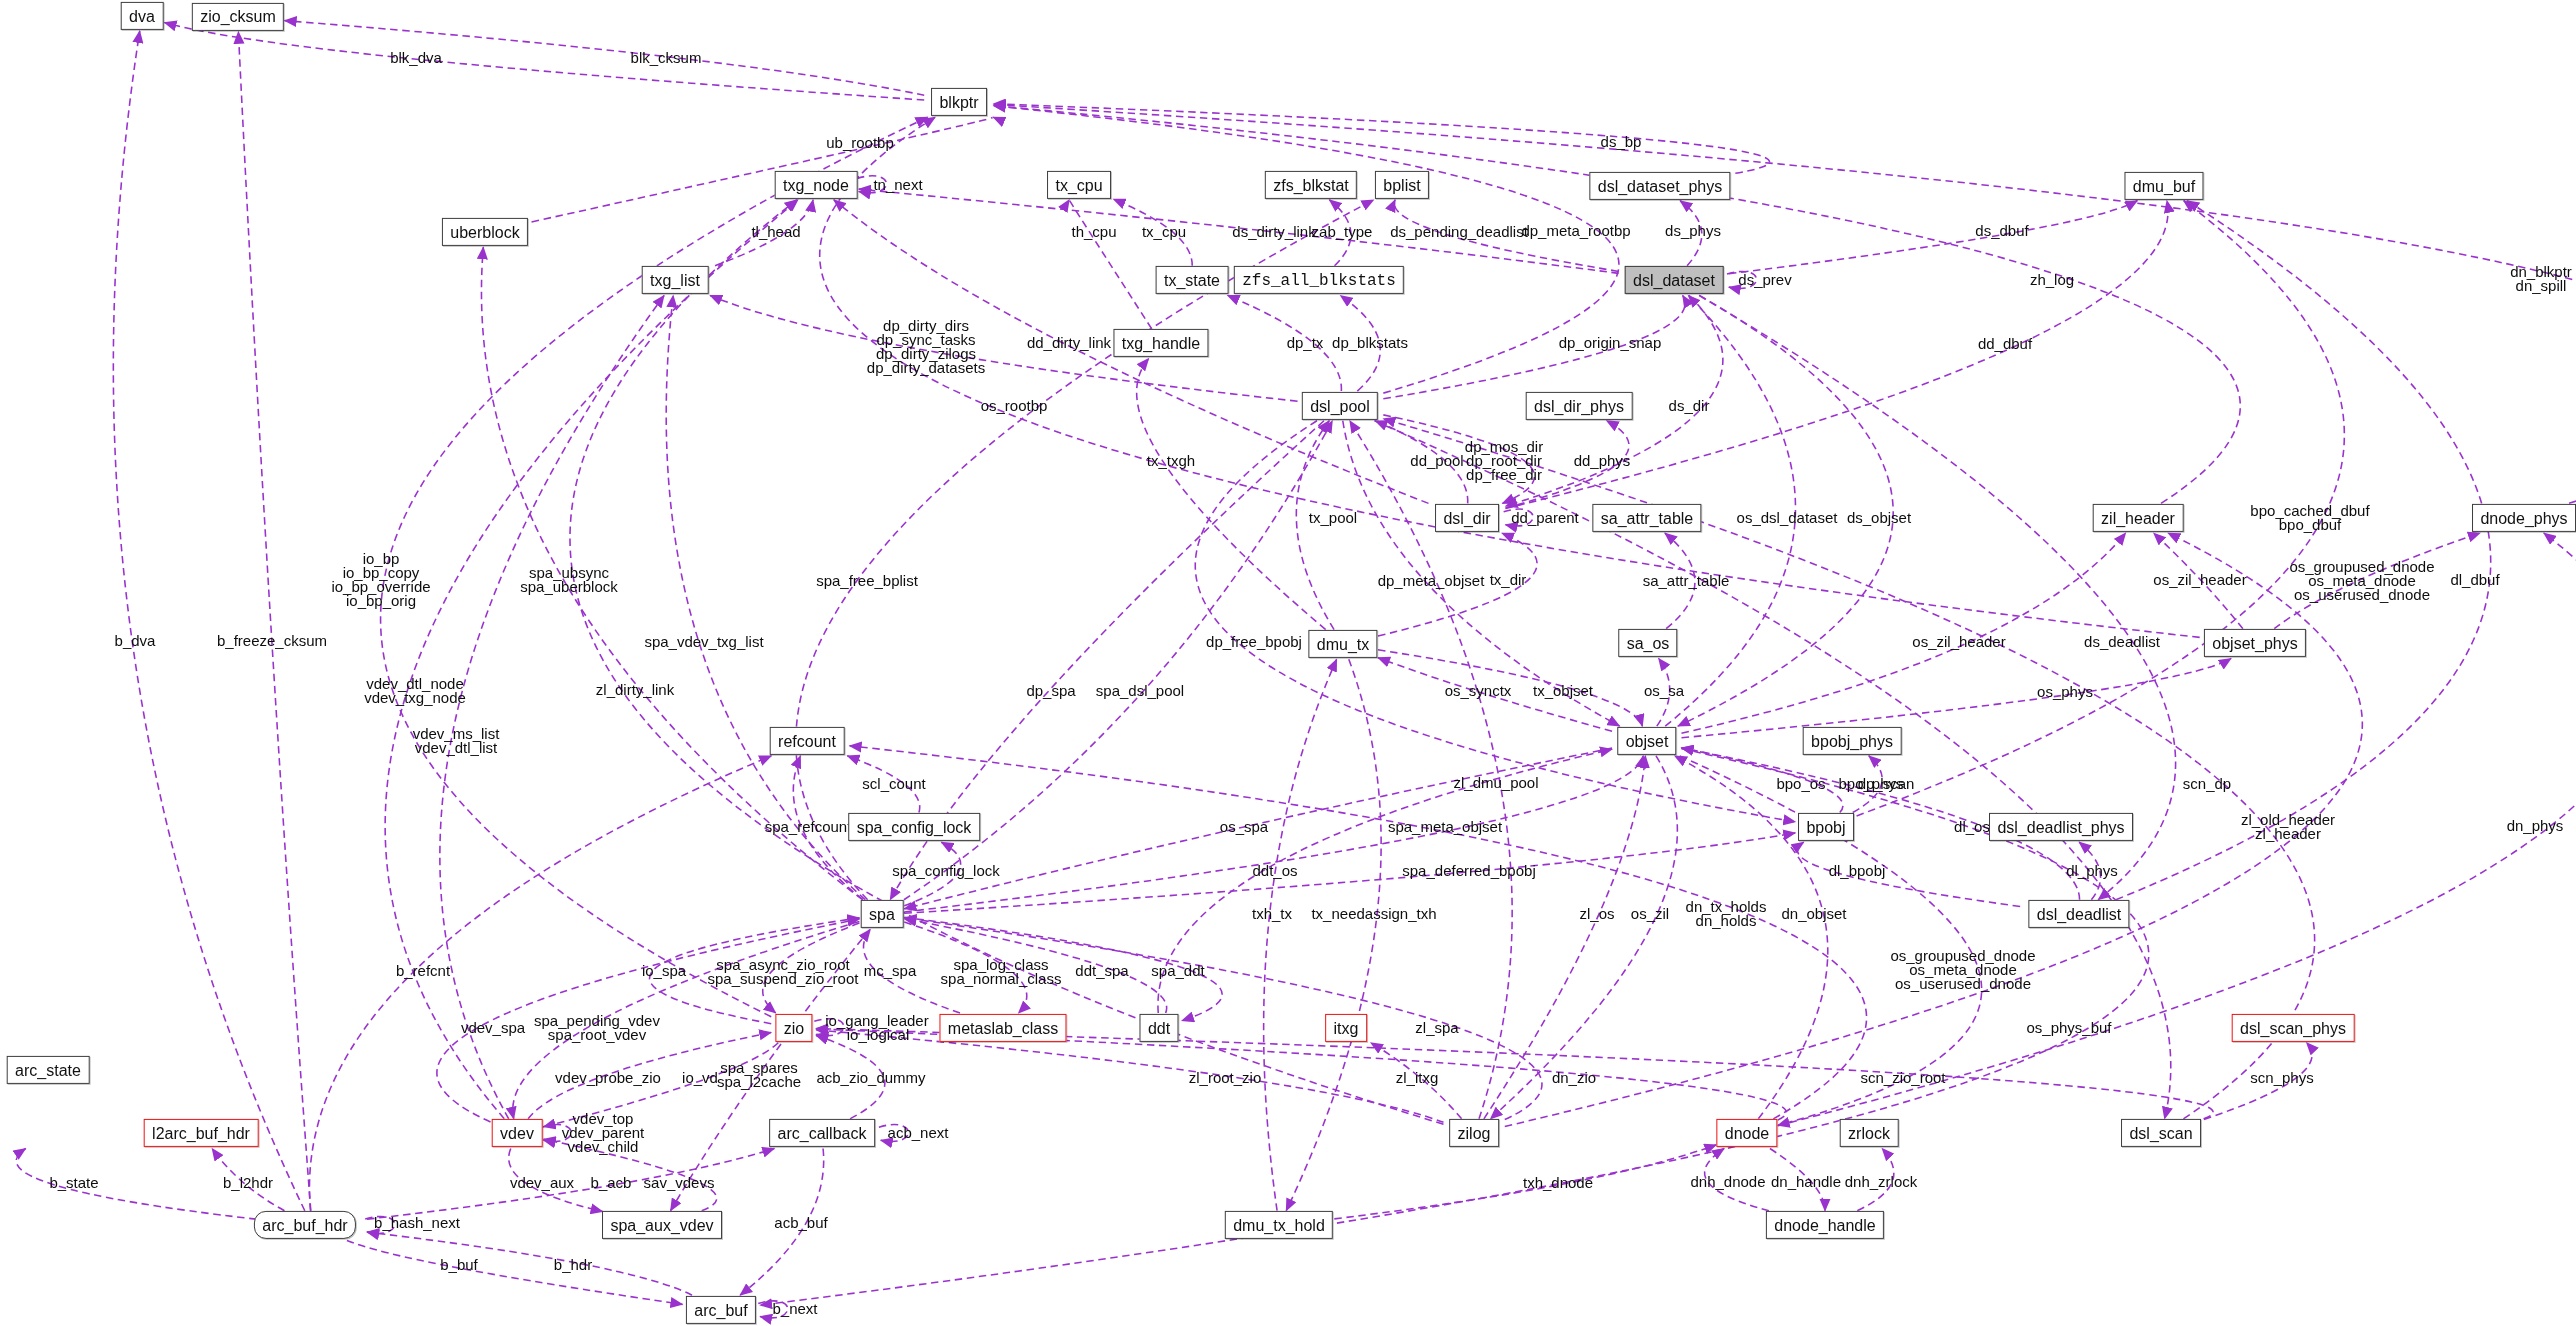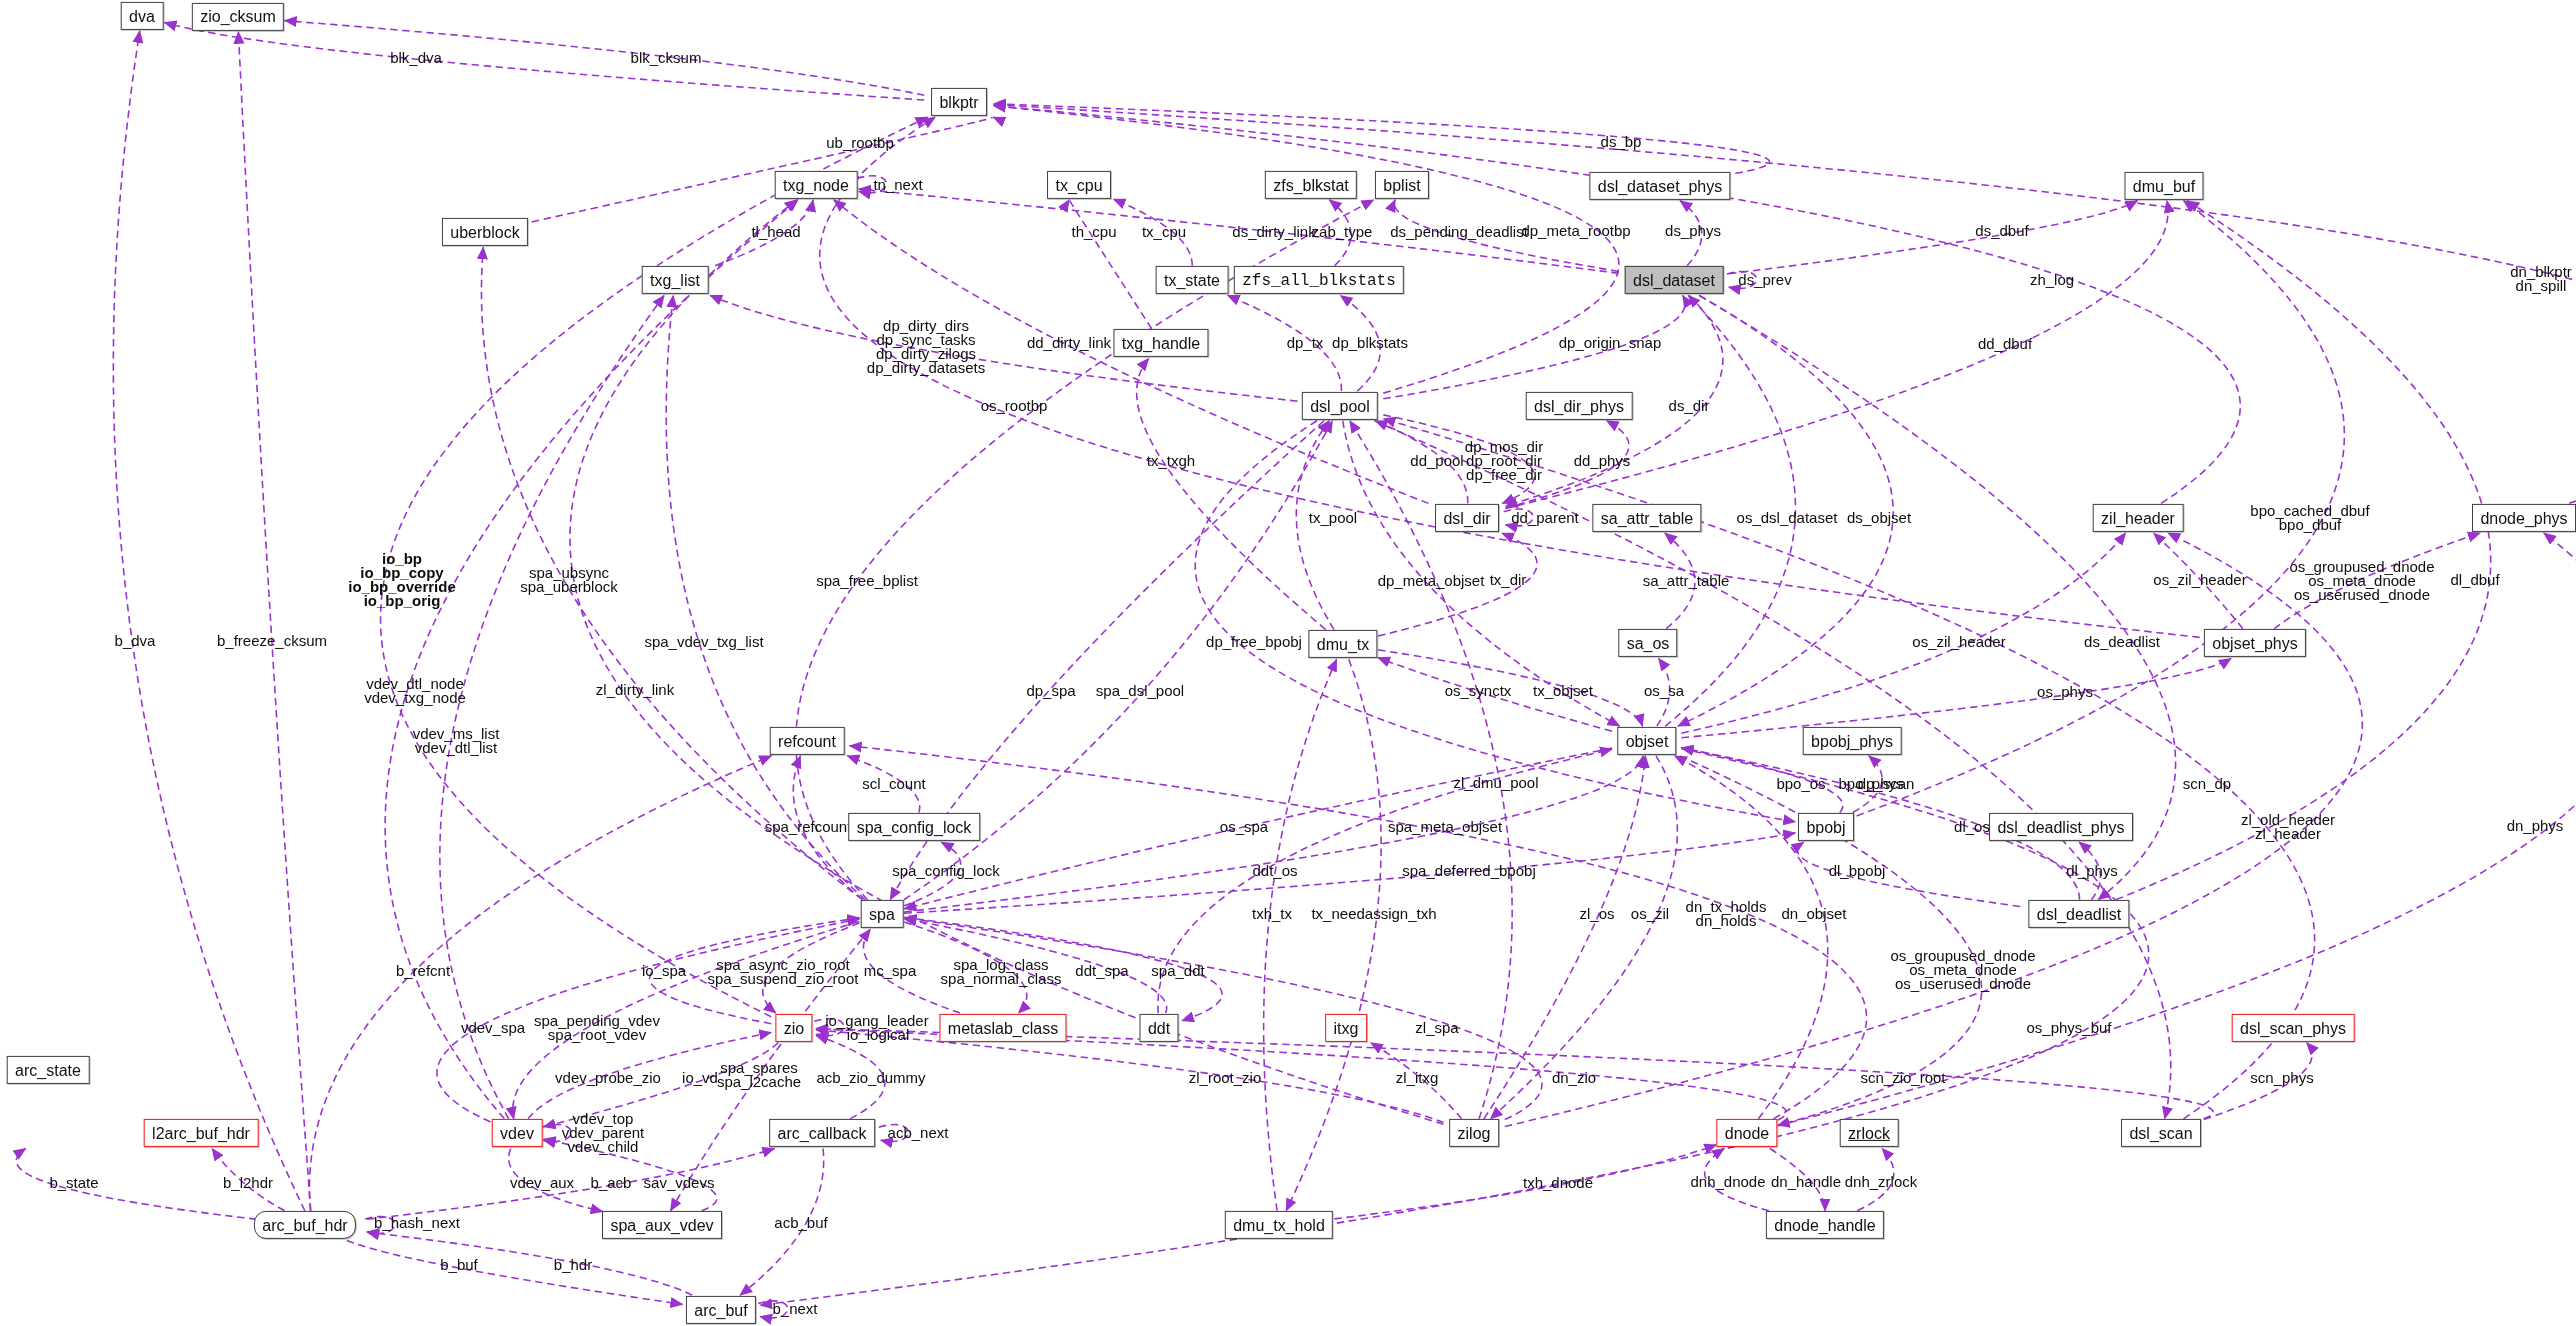--- a/index.html
+++ b/index.html
@@ -187,21 +187,21 @@
       <div>dp_free_dir</div>
     </div>
     <div class="edge-label" style="left: 1602px; top: 461px;">dd_phys</div>
     <div class="edge-label" style="left: 1545px; top: 518px;">dd_parent</div>
     <div class="edge-label" style="left: 1787px; top: 518px;">os_dsl_dataset</div>
     <div class="edge-label" style="left: 1879px; top: 518px;">ds_objset</div>
     <div class="edge-label" style="left: 2310px; top: 518px;">
       <div>bpo_cached_dbuf</div>
       <div>bpo_dbuf</div>
     </div>
-    <div class="edge-label" style="left: 402px; top: 580px; font-weight: bold;">
+    <div class="edge-label" style="left: 381px; top: 580px;">
       <div>io_bp</div>
       <div>io_bp_copy</div>
       <div>io_bp_override</div>
       <div>io_bp_orig</div>
     </div>
     <div class="edge-label" style="left: 569px; top: 580px;">
       <div>spa_ubsync</div>
       <div>spa_uberblock</div>
     </div>
     <div class="edge-label" style="left: 867px; top: 581px;">spa_free_bplist</div>
@@ -359,21 +359,21 @@
     <div class="node" style="left: 2079px; top: 914px;">dsl_deadlist</div>
     <div class="node red" style="left: 794px; top: 1028px;">zio</div>
     <div class="node red" style="left: 1003px; top: 1028px;">metaslab_class</div>
     <div class="node" style="left: 1159px; top: 1028px;">ddt</div>
     <div class="node red" style="left: 1346px; top: 1028px;">itxg</div>
     <div class="node red" style="left: 2293px; top: 1028px;">dsl_scan_phys</div>
     <div class="node red" style="left: 517px; top: 1133px;">vdev</div>
     <div class="node" style="left: 822px; top: 1133px;">arc_callback</div>
     <div class="node" style="left: 1474px; top: 1133px;">zilog</div>
     <div class="node red" style="left: 1747px; top: 1133px;">dnode</div>
-    <div class="node" style="left: 1869px; top: 1133px; text-decoration: underline;">zrlock</div>
+    <div class="node" style="left: 1869px; top: 1133px;">zrlock</div>
     <div class="node" style="left: 2161px; top: 1133px;">dsl_scan</div>
     <div class="node" style="left: 48px; top: 1070px;">arc_state</div>
     <div class="node red" style="left: 201px; top: 1133px;">l2arc_buf_hdr</div>
     <div class="node" style="left: 305px; top: 1225px; border-radius: 12px;">arc_buf_hdr</div>
     <div class="node" style="left: 662px; top: 1225px;">spa_aux_vdev</div>
     <div class="node" style="left: 1279px; top: 1225px;">dmu_tx_hold</div>
     <div class="node" style="left: 1825px; top: 1225px;">dnode_handle</div>
     <div class="node" style="left: 721px; top: 1310px;">arc_buf</div>
   </div>
 

